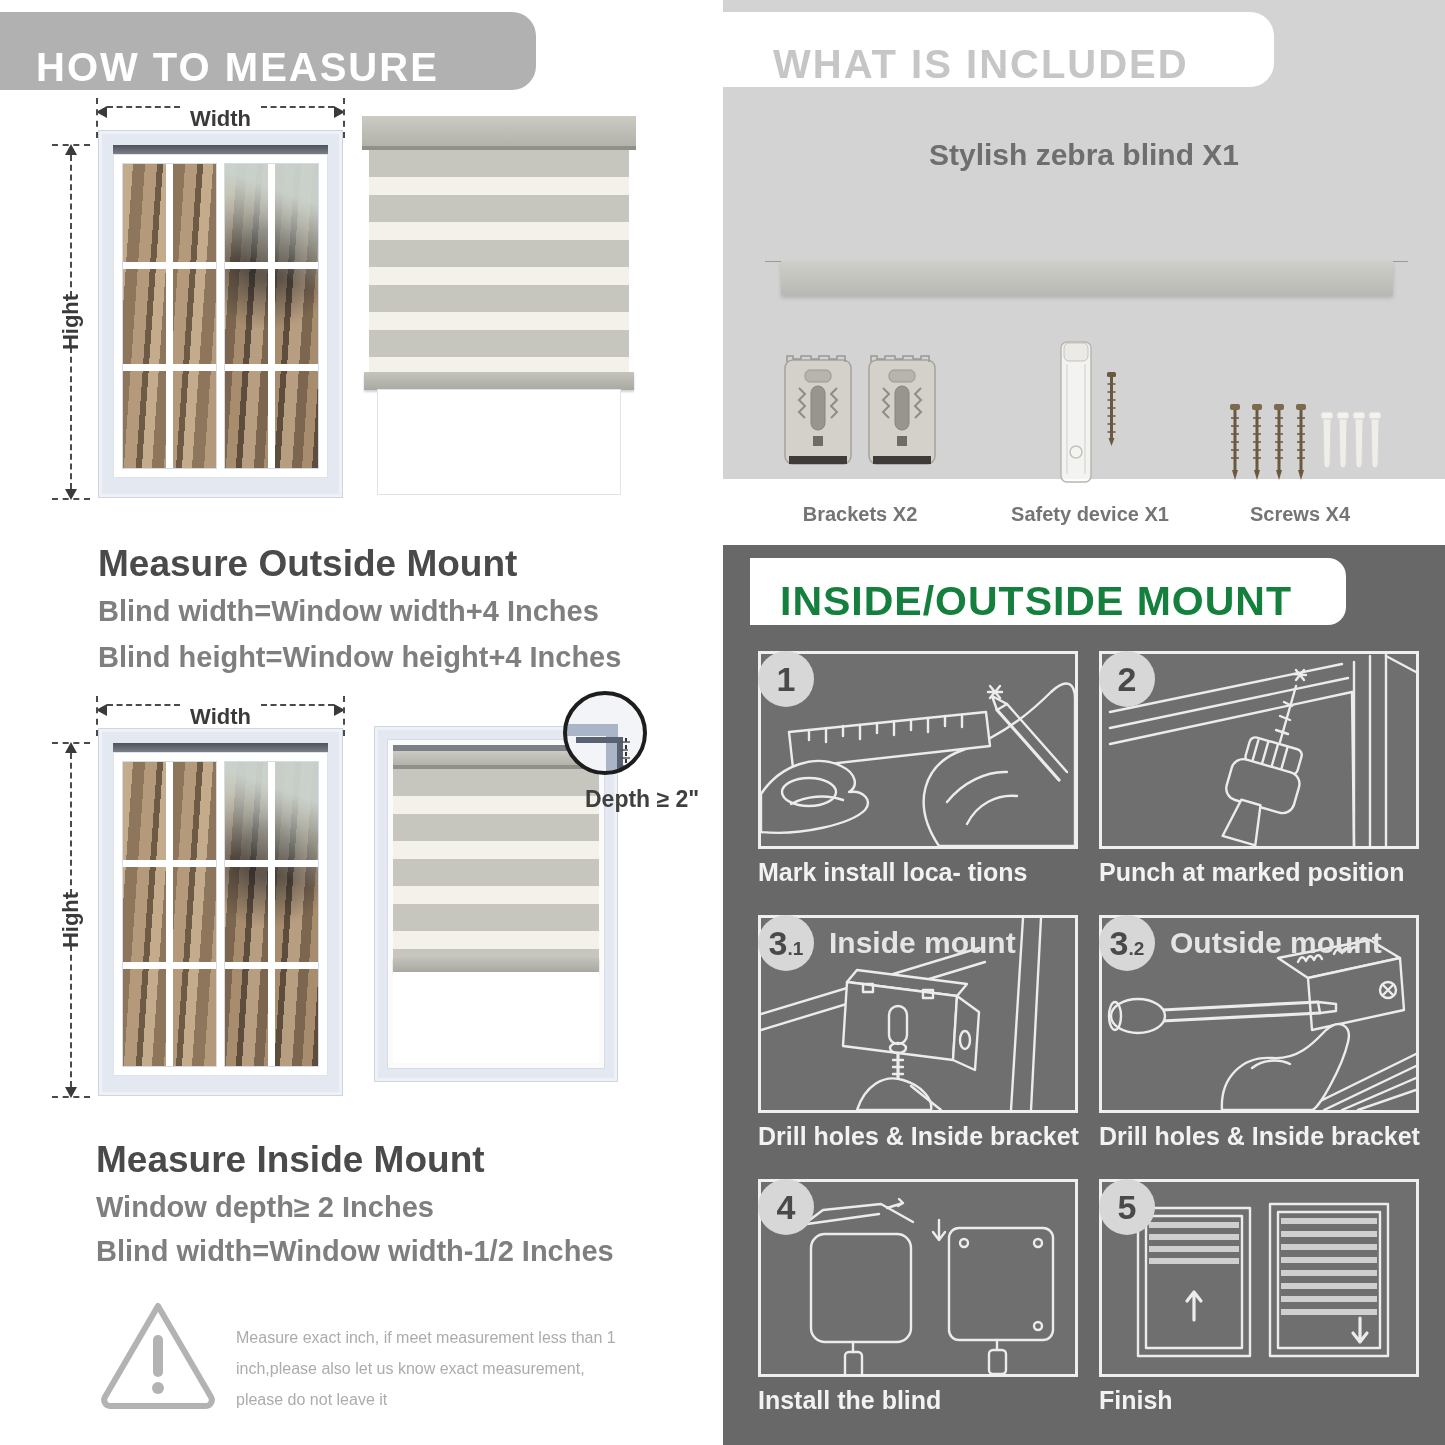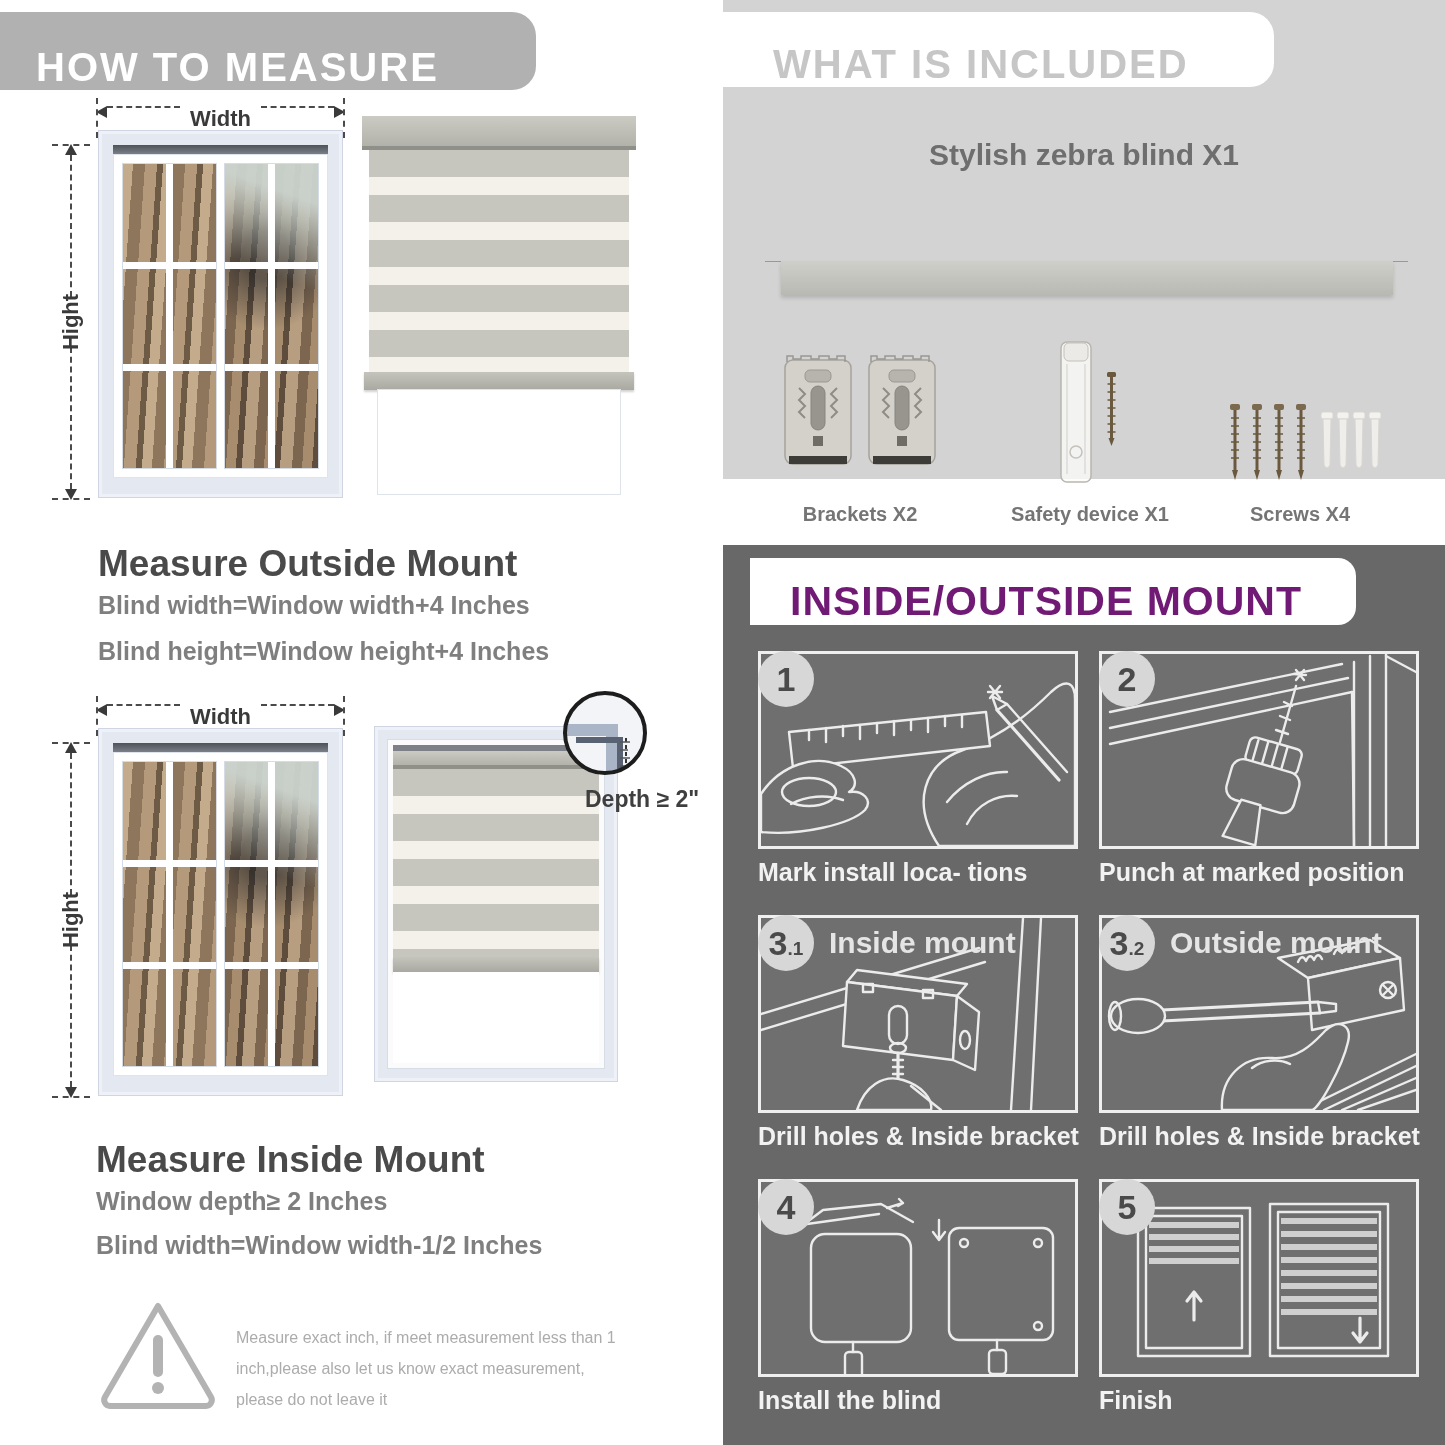--- a/index.html
+++ b/index.html
@@ -12,22 +12,22 @@
   .sec-included{position:absolute;left:723px;top:0;width:722px;height:479px;background:#d3d3d3}
   .sec-mount{position:absolute;left:723px;top:545px;width:722px;height:900px;background:#686868}
 
   
   .hdr{position:absolute;display:flex;align-items:flex-end;border-radius:0 24px 24px 0;
        font-weight:bold;letter-spacing:2px;white-space:nowrap}
   #hdr-measure{left:0;top:12px;width:500px;height:78px;background:#b1b1b1;color:#ffffff;
        font-size:40px;padding-left:36px}
   #hdr-included{left:0;top:12px;width:501px;height:75px;background:#ffffff;color:#c6c6c6;
        font-size:40px;padding-left:50px}
-  #hdr-mount{left:27px;top:13px;width:566px;height:67px;background:#ffffff;color:#701a75;
-       font-size:41px;padding-left:40px;border-radius:0 18px 18px 0;letter-spacing:1px}
+  #hdr-mount{left:27px;top:13px;width:566px;height:67px;background:#ffffff;color:#15803d;
+       font-size:41px;padding-left:30px;border-radius:0 18px 18px 0;letter-spacing:1px}
 
   
   .harrow{position:absolute;display:flex;height:24px;color:#3a3a3a;
           font-size:22px;font-weight:bold}
   .harrow .dash{flex:1;border-top:2px dashed #4a4a4a;height:0}
   .harrow .lab{margin:0 10px;white-space:nowrap}
   .ah{width:0;height:0;border:6px solid transparent;flex:none}
   .ah.l{border-right:11px solid #3a3a3a;border-left:0}
   .ah.r{border-left:11px solid #3a3a3a;border-right:0}
   .ah.u{border-bottom:11px solid #3a3a3a;border-top:0}
@@ -69,21 +69,21 @@
 
   
   .cassette{background:linear-gradient(180deg,#cbcbc3,#b2b2aa);border-bottom:4px solid #90908a;box-sizing:border-box}
   .zebra{background:repeating-linear-gradient(180deg,#c6c6be 0 27px,#f3f1ea 27px 45px)}
   .brail{background:linear-gradient(180deg,#c4c4bc,#a9a9a1);box-shadow:0 2px 2px rgba(0,0,0,.18)}
   .mini-win{border:9px solid #fff;outline:1px solid #dfe3ea;background:#fff;display:flex;gap:6px;box-sizing:border-box}
   .mini-win .photoC{flex:1}
 
   
   .m-title{position:absolute;font-size:37px;font-weight:bold;color:#4a4a4a;white-space:nowrap}
-  .m-line{position:absolute;font-size:25px;font-weight:bold;color:#7f7f7f;white-space:nowrap}
+  .m-line{position:absolute;font-size:29px;font-weight:bold;color:#7f7f7f;white-space:nowrap}
   .depth-label{position:absolute;font-size:23px;font-weight:bold;color:#3f3f3f;white-space:nowrap}
   .note-text{position:absolute;font-size:16px;color:#acacac;line-height:31px;width:400px}
 
   
   .product-label{position:absolute;left:0;top:138px;width:100%;text-align:center;
     font-size:30px;font-weight:bold;color:#6e6e6e}
   .rail1{position:absolute;left:42px;top:203px;width:643px;height:58px;
     background:linear-gradient(180deg,#dedeb a0,#dcdcd8 0,#c8c8c2 70%,#b2b2ac 100%);
     box-shadow:0 1px 0 #9a9a94}
   .rail2{position:absolute;left:58px;top:261px;width:612px;height:34px;

